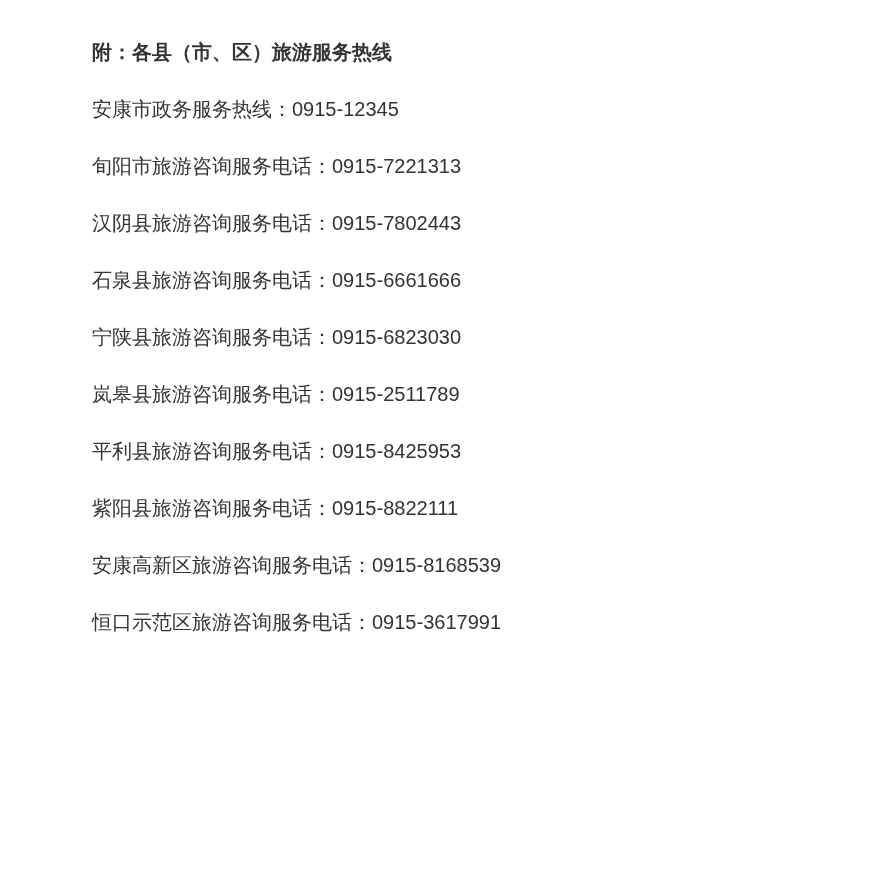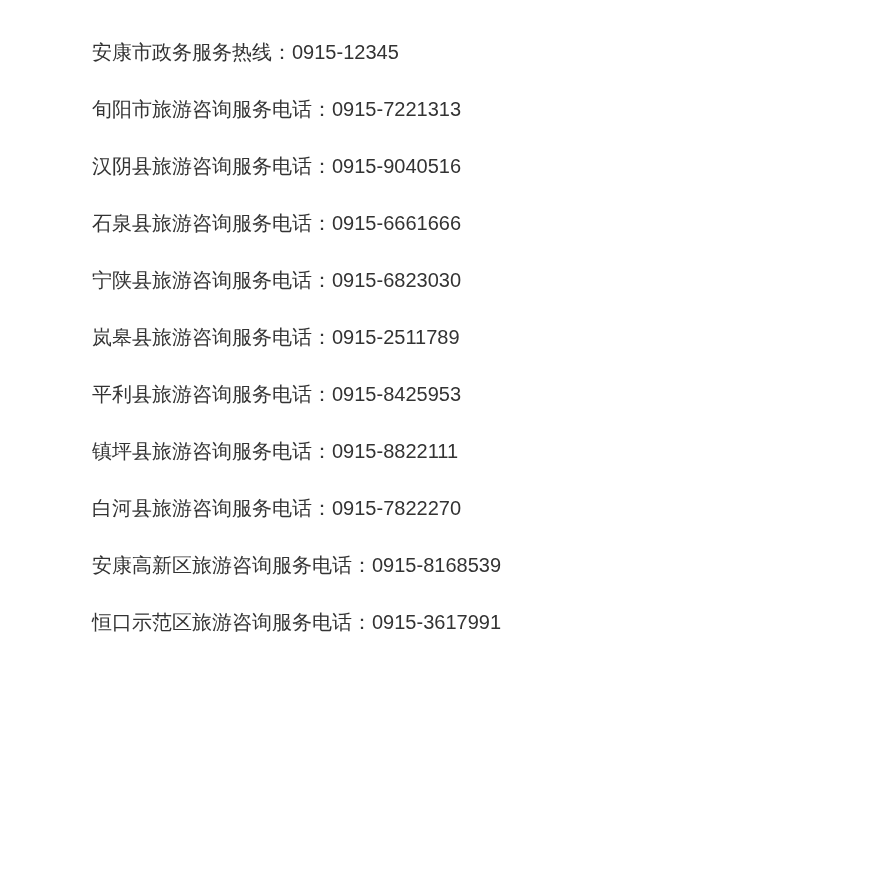--- a/index.html
+++ b/index.html
@@ -36,58 +36,56 @@
   .hotline-label,
   .hotline-number {
     color: inherit;
   }
 </style>
 </head>
 <body>
 
 <div class="article-content">
 
+  <h3 class="section-heading">附：各县（市、区）旅游服务热线</h3>
 
   <p class="hotline-line">
     <span class="hotline-label">安康市政务服务热线：</span><span class="hotline-number">0915-12345</span>
   </p>
 
 
   <p class="hotline-line">
     <span class="hotline-label">旬阳市旅游咨询服务电话：</span><span class="hotline-number">0915-7221313</span>
   </p>
 
   <p class="hotline-line">
-    <span class="hotline-label">汉阴县旅游咨询服务电话：</span><span class="hotline-number">0915-9040516</span>
+    <span class="hotline-label">汉阴县旅游咨询服务电话：</span><span class="hotline-number">0915-7802443</span>
   </p>
 
   <p class="hotline-line">
     <span class="hotline-label">石泉县旅游咨询服务电话：</span><span class="hotline-number">0915-6661666</span>
   </p>
 
   <p class="hotline-line">
     <span class="hotline-label">宁陕县旅游咨询服务电话：</span><span class="hotline-number">0915-6823030</span>
   </p>
 
 
   <p class="hotline-line">
     <span class="hotline-label">岚皋县旅游咨询服务电话：</span><span class="hotline-number">0915-2511789</span>
   </p>
 
   <p class="hotline-line">
     <span class="hotline-label">平利县旅游咨询服务电话：</span><span class="hotline-number">0915-8425953</span>
   </p>
 
   <p class="hotline-line">
-    <span class="hotline-label">镇坪县旅游咨询服务电话：</span><span class="hotline-number">0915-8822111</span>
+    <span class="hotline-label">紫阳县旅游咨询服务电话：</span><span class="hotline-number">0915-8822111</span>
   </p>
 
-  <p class="hotline-line">
-    <span class="hotline-label">白河县旅游咨询服务电话：</span><span class="hotline-number">0915-7822270</span>
-  </p>
 
   <p class="hotline-line">
     <span class="hotline-label">安康高新区旅游咨询服务电话：</span><span class="hotline-number">0915-8168539</span>
   </p>
 
 
   <p class="hotline-line">
     <span class="hotline-label">恒口示范区旅游咨询服务电话：</span><span class="hotline-number">0915-3617991</span>
   </p>
 

